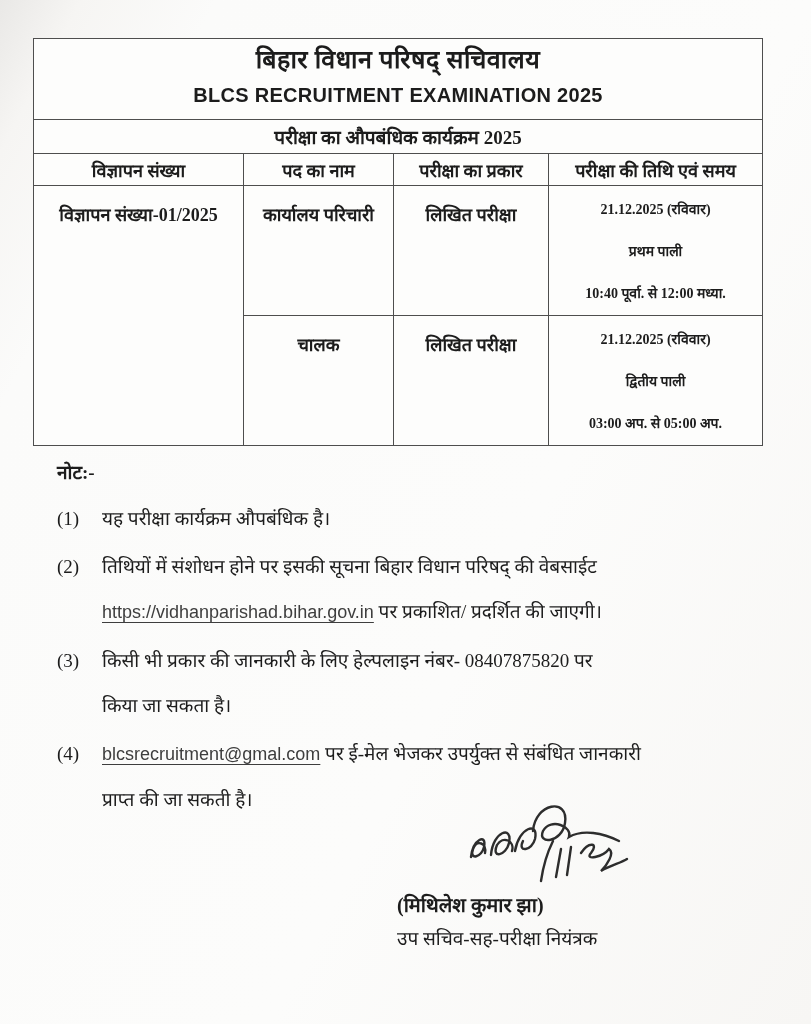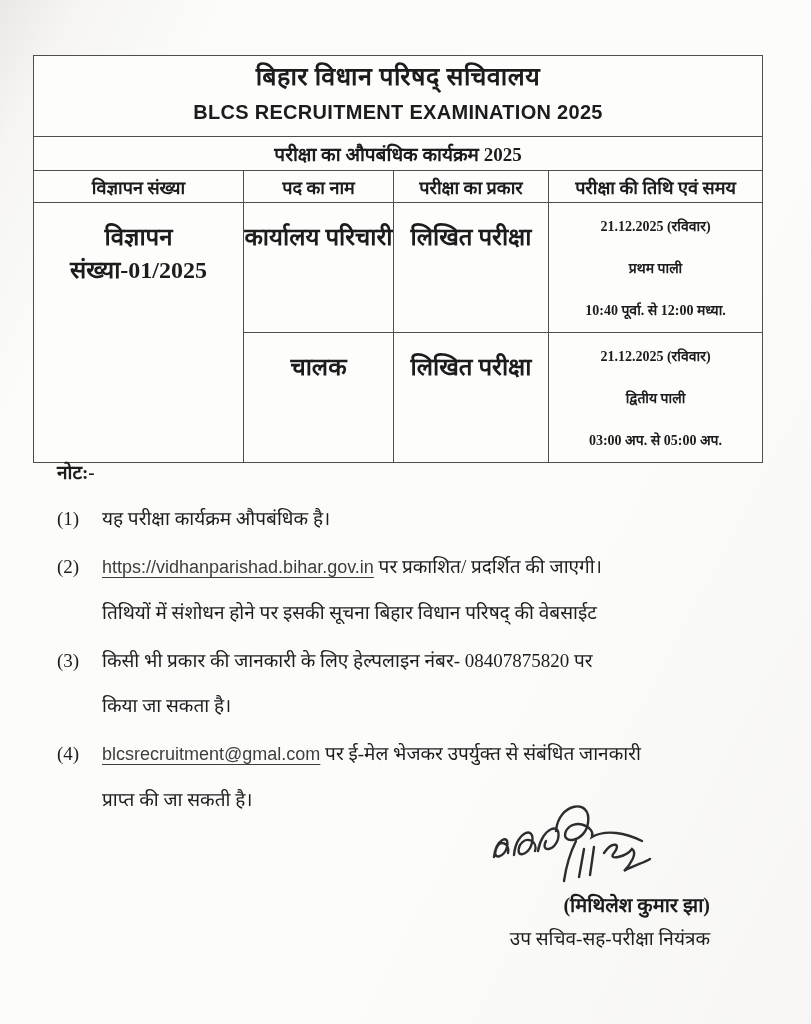--- a/index.html
+++ b/index.html
@@ -12,39 +12,39 @@
     position: relative;
     width: 811px;
     height: 1024px;
     overflow: hidden;
     background:
       linear-gradient(118deg, #e9e8e6 0%, #f6f5f3 6%, #fbfbfa 16%, #fcfcfb 60%, #f7f6f4 100%);
   }
   
   table.schedule {
     position: absolute;
-    left: 33px; top: 55px;
+    left: 33px; top: 38px;
     width: 729px;
     border-collapse: collapse;
     table-layout: fixed;
     background: #fdfdfc;
   }
   table.schedule td, table.schedule th {
     border: 1.6px solid #4e4e4e;
     font-weight: 700;
     text-align: center;
     vertical-align: top;
     overflow: hidden;
   }
   .title-cell { height: 80px; vertical-align: middle !important; padding: 4px 0 6px; }
   .org-title   { font-size: 25px; line-height: 34px; letter-spacing: 0.5px; }
   .exam-title  { font-family: Liberation Sans, sans-serif; font-size: 20px; line-height: 36px; letter-spacing: 0.3px; }
   .subtitle-cell { height: 34px; vertical-align: middle !important; font-size: 19px; }
   tr.head-row th { height: 32px; vertical-align: middle; font-size: 18px; padding: 0 2px; }
-  td.cell-top { padding-top: 16px; font-size: 24px; }
+  td.cell-top { padding-top: 16px; font-size: 18px; }
   td.datetime { padding-top: 3px; }
   .dt-line { font-size: 14px; line-height: 42px; white-space: nowrap; }
   tr.row1 { height: 108px; }
   tr.row2 { height: 112px; }
   
   .notes {
     position: absolute;
     left: 57px; top: 450px;
     width: 710px;
     font-size: 19px;
@@ -62,23 +62,23 @@
     font-family: "Liberation Sans", "DejaVu Sans", sans-serif;
     font-size: 18px;
     color: #3e3e3e;
     text-decoration: underline;
     text-underline-offset: 4px;
     text-decoration-thickness: 1.3px;
   }
   
   .sign-block {
     position: absolute;
-    left: 420px; top: 793px;
+    left: 397px; top: 793px;
     width: 290px;
-    text-align: right;
+    text-align: left;
   }
   .signature-wrap { height: 96px; position: relative; }
   .signature-wrap svg { position: absolute; left: 60px; top: 0; }
   .sign-name { font-weight: 700; font-size: 20px; line-height: 32px; }
   .sign-role { font-size: 19px; line-height: 36px; }
   .sign-office { font-size: 19px; line-height: 34px; }
 </style>
 </head>
 <body>
 
@@ -135,22 +135,22 @@
     <div class="note-item">
       <div class="note-num">(1)</div>
       <div>
         <div class="note-line">यह परीक्षा कार्यक्रम औपबंधिक है।</div>
       </div>
     </div>
 
     <div class="note-item">
       <div class="note-num">(2)</div>
       <div>
+        <div class="note-line">तिथियों में संशोधन होने पर इसकी सूचना बिहार विधान परिषद् की वेबसाईट</div>
         <div class="note-line"><span class="doc-link">https://vidhanparishad.bihar.gov.in</span><span> पर प्रकाशित/ प्रदर्शित की जाएगी।</span></div>
-        <div class="note-line">तिथियों में संशोधन होने पर इसकी सूचना बिहार विधान परिषद् की वेबसाईट</div>
       </div>
     </div>
 
     <div class="note-item">
       <div class="note-num">(3)</div>
       <div>
         <div class="note-line">किसी भी प्रकार की जानकारी के लिए हेल्पलाइन नंबर- 08407875820 पर</div>
         <div class="note-line">किया जा सकता है।</div>
       </div>
     </div>

